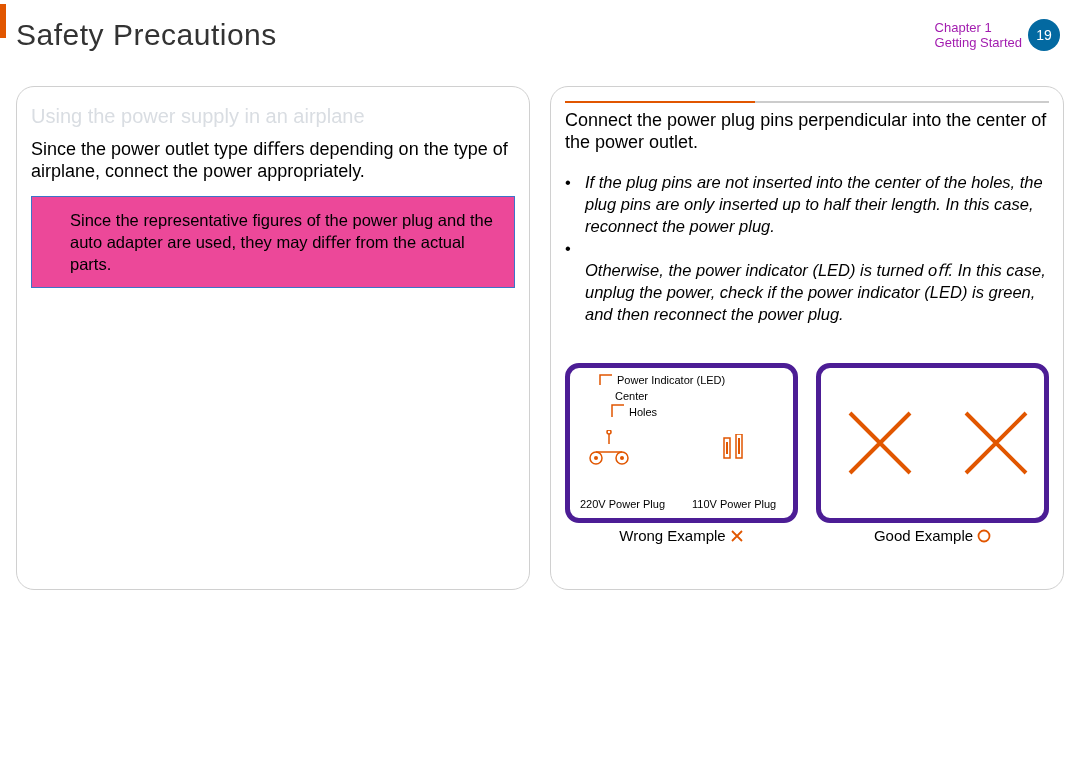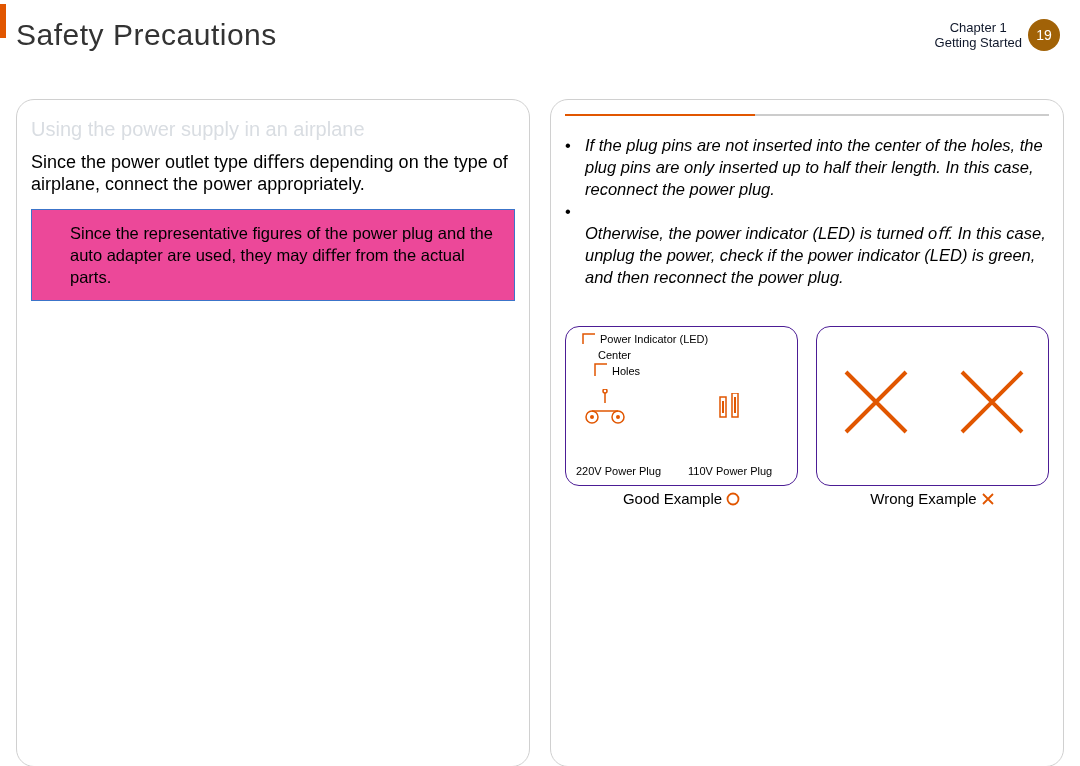--- a/index.html
+++ b/index.html
@@ -32,39 +32,39 @@
     font-weight: 400;
     letter-spacing: 0.5px;
     color: #333;
   }
   .chapter-block {
     display: flex;
     align-items: center;
     gap: 6px;
   }
   .chapter-text {
-    text-align: center;
+    text-align: left;
     font-size: 13px;
     line-height: 15px;
-    color: #0f172a;
+    color: #a21caf;
   }
   .page-circle {
     width: 32px; height: 32px;
     border-radius: 50%;
-    background: #a16207;
+    background: #0369a1;
     color: #fff;
     font-size: 14px;
     display: flex;
     align-items: center;
     justify-content: center;
   }
   .columns {
     position: absolute;
-    left: 16px; top: 99px;
-    width: 1048px; height: 668px;
+    left: 16px; top: 86px;
+    width: 1048px; height: 504px;
     display: flex;
     gap: 20px;
     border-radius: 27px;
   }
   .card {
     flex: 1;
     border: 1px solid #d0d0d0;
     border-radius: 18px;
     padding: 14px 14px 14px 14px;
     position: relative;
@@ -118,25 +118,25 @@
     flex: 1;
     font-style: italic;
   }
   .figure-row {
     display: flex;
     gap: 18px;
     margin-top: 38px;
   }
   .figure-box {
     flex: 1;
-    border: 1px solid #4c1d95;
+    border: 5px solid #4c1d95;
     border-radius: 14px;
     height: 160px;
     position: relative;
-    padding: 6px 8px;
+    padding: 6px 21px;
   }
   .fig-label-small {
     font-size: 11px;
     color: #000;
   }
   .fig-caption-row {
     display: flex;
     gap: 18px;
     margin-top: 4px;
   }
@@ -178,20 +178,21 @@
 <div class="columns">
 
   <div class="card">
     <div class="subhead-airplane">Using the power supply in an airplane</div>
     <p class="body-text">Since the power outlet type diﬀers depending on the type of airplane, connect the power appropriately.</p>
     <div class="note-box">Since the representative ﬁgures of the power plug and the auto adapter are used, they may diﬀer from the actual parts.</div>
   </div>
 
   <div class="card">
     <div class="subhead-rule"></div>
+    <p class="body-text" style="margin-bottom:4px">Connect the power plug pins perpendicular into the center of the power outlet.</p>
 
     <div class="bullets">
       <div class="bullet-row">
         <div class="bullet-dot">•</div>
         <div class="bullet-text-wrap">If the plug pins are not inserted into the center of the holes, the plug pins are only inserted up to half their length. In this case, reconnect the power plug.</div>
       </div>
       <div class="bullet-row">
         <div class="bullet-dot">•</div>
         <div class="bullet-text-wrap">
           <br>
@@ -256,27 +257,27 @@
         <div class="svg-wrap" style="left:140px;top:40px">
           <svg width="70" height="70">
               <path d="M5 5 L65 65 M65 5 L5 65" stroke="#e15600" stroke-width="4" fill="none"></path>
             </svg>
         </div>
       </div>
     </div>
 
     <div class="fig-caption-row">
       <div class="fig-caption">
+        <span>Wrong Example</span>
+        <svg width="14" height="14">
+            <path d="M2 2 L12 12 M12 2 L2 12" stroke="#e15600" stroke-width="1.8"></path>
+          </svg>
+      </div>
+      <div class="fig-caption">
         <span>Good Example</span>
         <svg width="14" height="14">
             <circle cx="7" cy="7" r="5.5" fill="none" stroke="#e15600" stroke-width="1.8"></circle>
           </svg>
       </div>
-      <div class="fig-caption">
-        <span>Wrong Example</span>
-        <svg width="14" height="14">
-            <path d="M2 2 L12 12 M12 2 L2 12" stroke="#e15600" stroke-width="1.8"></path>
-          </svg>
-      </div>
     </div>
 
   </div>
 </div>
 
 </body></html>

